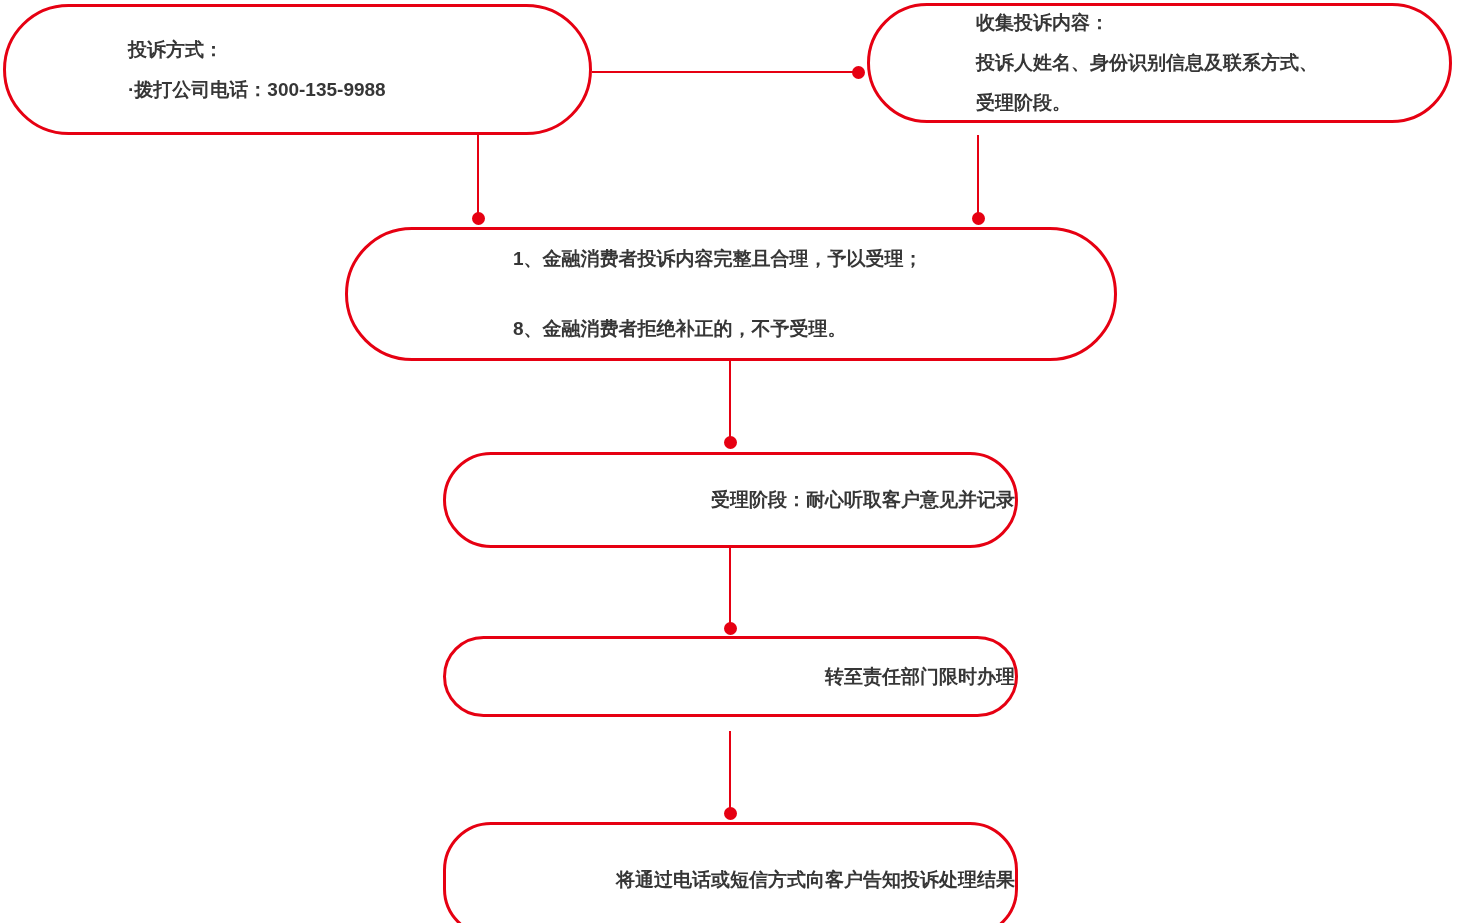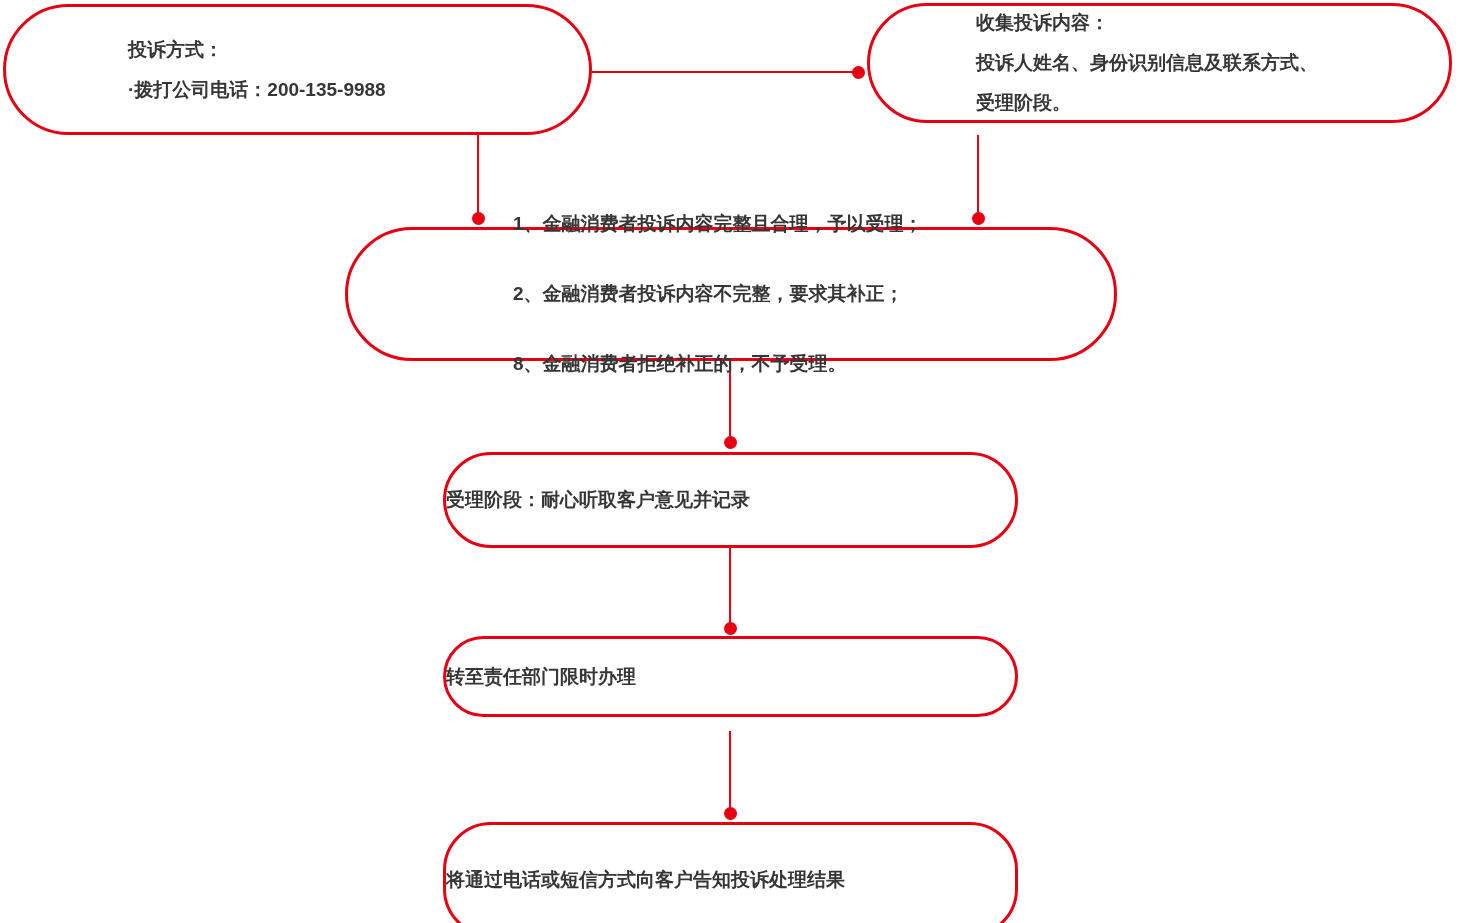--- a/index.html
+++ b/index.html
@@ -31,21 +31,21 @@
     justify-content: center;
     z-index: 2;
   }
   .node .line {
     font-size: 19px;
     font-weight: 700;
     color: var(--text);
     white-space: nowrap;
   }
   .node.single {
-    align-items: flex-start;
+    align-items: flex-end;
     text-align: center;
   }
   #node-complaint-methods {
     left: 3px; top: 4px; width: 589px; height: 131px;
     border-radius: 66px;
     padding-left: 122px;
   }
   #node-complaint-methods .line { line-height: 40px; }
 
   #node-collect-content {
@@ -108,32 +108,31 @@
   #conn-transfer-notify { left: 729px; top: 731px; height: 82px; }
   #dot-transfer-notify  { left: 724px; top: 807px; }
 </style>
 </head>
 <body>
 
 <div class="canvas">
 
   <div class="node" id="node-complaint-methods">
     <div class="line">投诉方式：</div>
-    <div class="line">·拨打公司电话：200-135-9988</div>
+    <div class="line">·拨打公司电话：300-135-9988</div>
   </div>
 
   <div class="node" id="node-collect-content">
     <div class="line">收集投诉内容：</div>
     <div class="line">投诉人姓名、身份识别信息及联系方式、</div>
     <div class="line">受理阶段。</div>
   </div>
 
   <div class="node" id="node-acceptance-rules">
     <div class="line">1、金融消费者投诉内容完整且合理，予以受理；</div>
-    <div class="line">2、金融消费者投诉内容不完整，要求其补正；</div>
     <div class="line">8、金融消费者拒绝补正的，不予受理。</div>
   </div>
 
   <div class="node single" id="node-acceptance-stage">
     <div class="line">受理阶段：耐心听取客户意见并记录</div>
   </div>
 
   <div class="node single" id="node-transfer-department">
     <div class="line">转至责任部门限时办理</div>
   </div>

